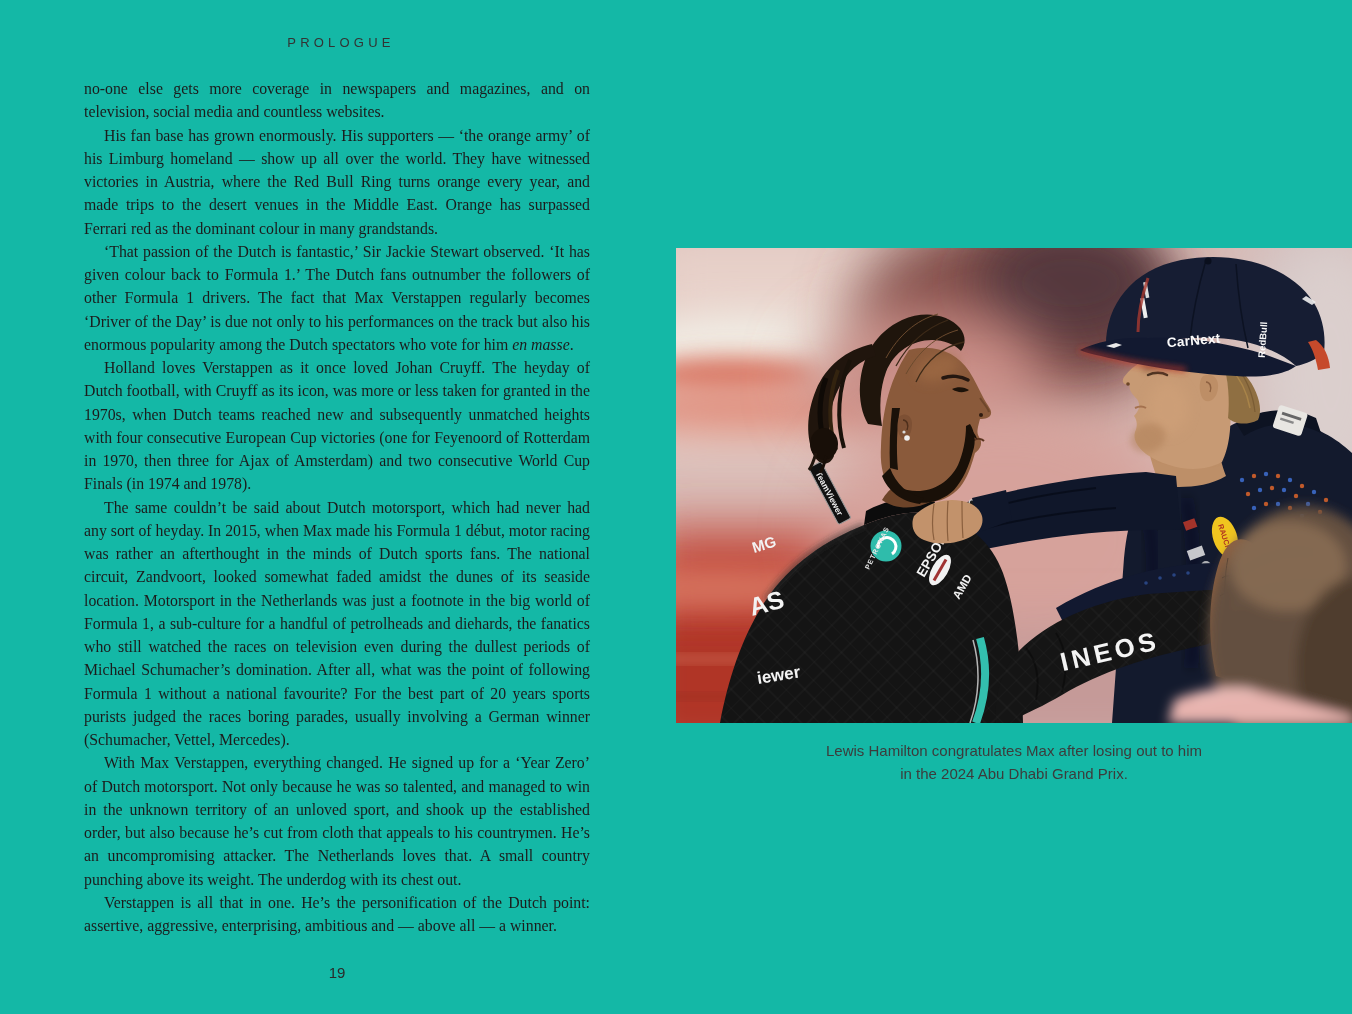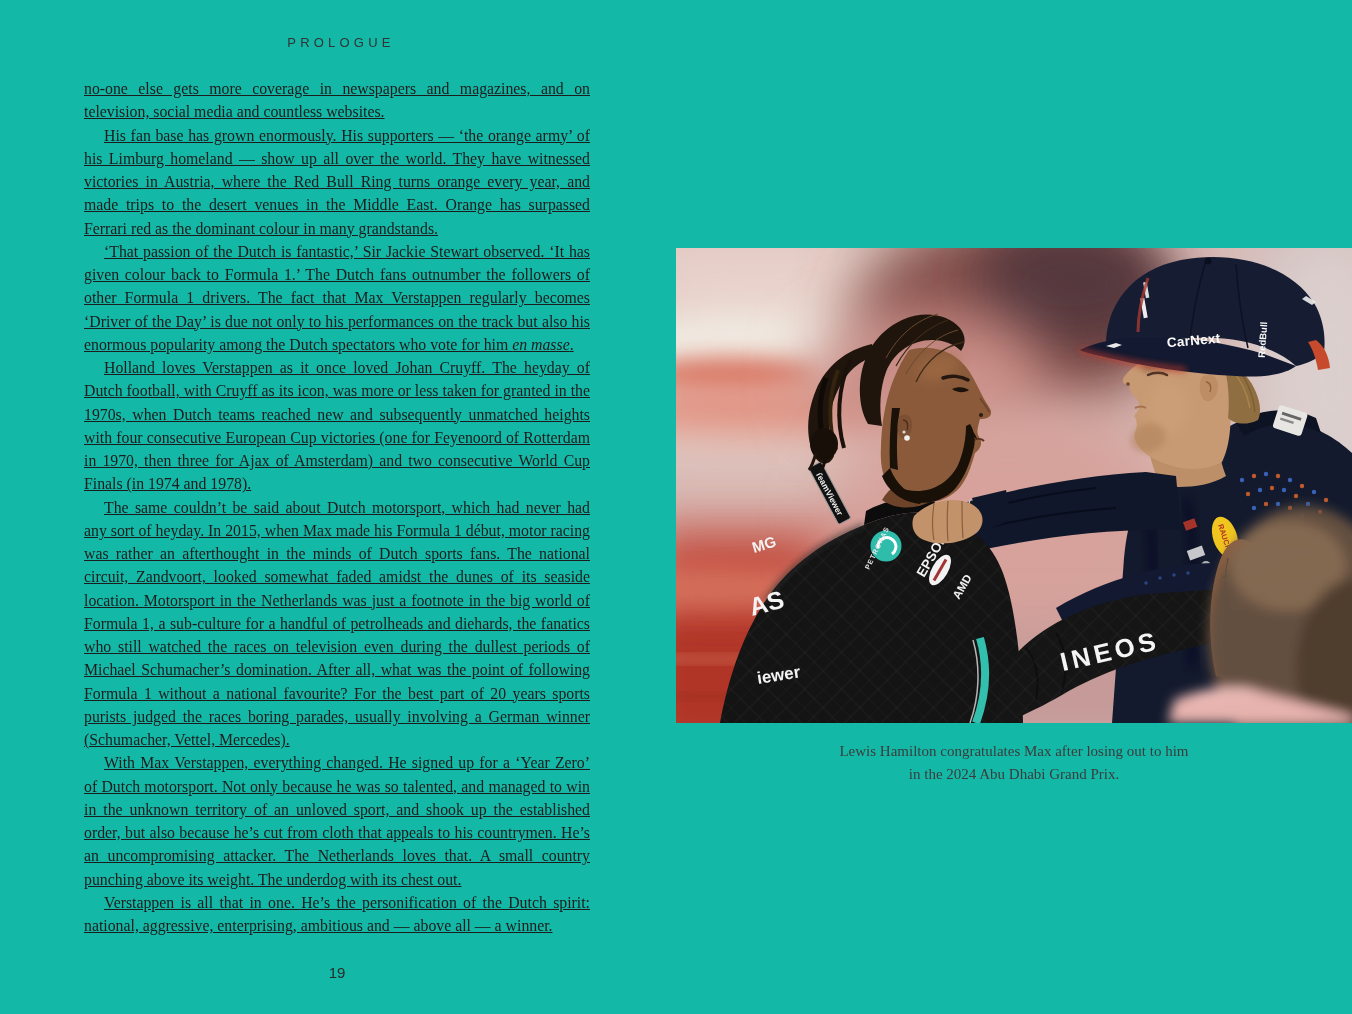--- a/index.html
+++ b/index.html
@@ -11,50 +11,50 @@
   .chapter-header{
     position:absolute;left:84px;top:35px;width:506px;text-align:center;
     font-family:"Liberation Sans", sans-serif;font-size:13px;letter-spacing:4.2px;
     color:#333;font-weight:500;padding-left:4px;
   }
   .text-block{
     position:absolute;left:84px;top:77px;width:506px;
     font-size:15.8px;line-height:23.25px;color:#1c1c1c;
     text-align:justify;text-justify:inter-word;
   }
-  .text-block p{margin:0;text-indent:20px;text-decoration:underline;}
+  .text-block p{margin:0;text-indent:20px;}
   .text-block p.noindent{text-indent:0;}
   .text-block em{font-style:italic;}
   .page-number{
     position:absolute;left:84px;top:964px;width:506px;text-align:center;
     font-family:"Liberation Sans", sans-serif;font-size:15px;color:#2a2a2a;
   }
   .photo-wrap{position:absolute;left:676px;top:248px;width:676px;height:475px;}
   .photo-wrap svg{display:block;}
   .photo-caption{
     position:absolute;left:676px;top:740px;width:676px;text-align:center;
-    font-family:Liberation Serif, serif;font-size:15px;line-height:22.5px;
+    font-family:Liberation Sans, sans-serif;font-size:15px;line-height:22.5px;
     color:#3c3c3c;
   }
 </style>
 </head>
 <body>
 
 <div class="spread">
 
   <div>
     <div class="chapter-header">PROLOGUE</div>
     <div class="text-block">
       <p class="noindent"><span>no-one else gets more coverage in newspapers and magazines, and on television, social media and countless websites.</span></p>
       <p><span>His fan base has grown enormously. His supporters — ‘the orange army’ of his Limburg homeland — show up all over the world. They have witnessed victories in Austria, where the Red Bull Ring turns orange every year, and made trips to the desert venues in the Middle East. Orange has surpassed Ferrari red as the dominant colour in many grandstands.</span></p>
       <p><span>‘That passion of the Dutch is fantastic,’ Sir Jackie Stewart observed. ‘It has given colour back to Formula 1.’ The Dutch fans outnumber the followers of other Formula 1 drivers. The fact that Max Verstappen regularly becomes ‘Driver of the Day’ is due not only to his performances on the track but also his enormous popularity among the Dutch spectators who vote for him </span><em>en masse</em><span>.</span></p>
       <p><span>Holland loves Verstappen as it once loved Johan Cruyff. The heyday of Dutch football, with Cruyff as its icon, was more or less taken for granted in the 1970s, when Dutch teams reached new and subsequently unmatched heights with four consecutive European Cup victories (one for Feyenoord of Rotterdam in 1970, then three for Ajax of Amsterdam) and two consecutive World Cup Finals (in 1974 and 1978).</span></p>
       <p><span>The same couldn’t be said about Dutch motorsport, which had never had any sort of heyday. In 2015, when Max made his Formula 1 début, motor racing was rather an afterthought in the minds of Dutch sports fans. The national circuit, Zandvoort, looked somewhat faded amidst the dunes of its seaside location. Motorsport in the Netherlands was just a footnote in the big world of Formula 1, a sub-culture for a handful of petrolheads and diehards, the fanatics who still watched the races on television even during the dullest periods of Michael Schumacher’s domination. After all, what was the point of following Formula 1 without a national favourite? For the best part of 20 years sports purists judged the races boring parades, usually involving a German winner (Schumacher, Vettel, Mercedes).</span></p>
       <p><span>With Max Verstappen, everything changed. He signed up for a ‘Year Zero’ of Dutch motorsport. Not only because he was so talented, and managed to win in the unknown territory of an unloved sport, and shook up the established order, but also because he’s cut from cloth that appeals to his countrymen. He’s an uncompromising attacker. The Netherlands loves that. A small country punching above its weight. The underdog with its chest out.</span></p>
-      <p><span>Verstappen is all that in one. He’s the personification of the Dutch spirit: national, aggressive, enterprising, ambitious and — above all — a winner.</span></p>
+      <p><span>Verstappen is all that in one. He’s the personification of the Dutch point: assertive, aggressive, enterprising, ambitious and — above all — a winner.</span></p>
     </div>
     <div class="page-number">19</div>
   </div>
 
   <div>
     <div class="photo-wrap">
       <svg width="676" height="475" viewBox="0 0 676 475" xmlns="http://www.w3.org/2000/svg">
         <defs>
           <filter id="b1" x="-60%" y="-60%" width="220%" height="220%">
               <feGaussianBlur stdDeviation="1"></feGaussianBlur>

